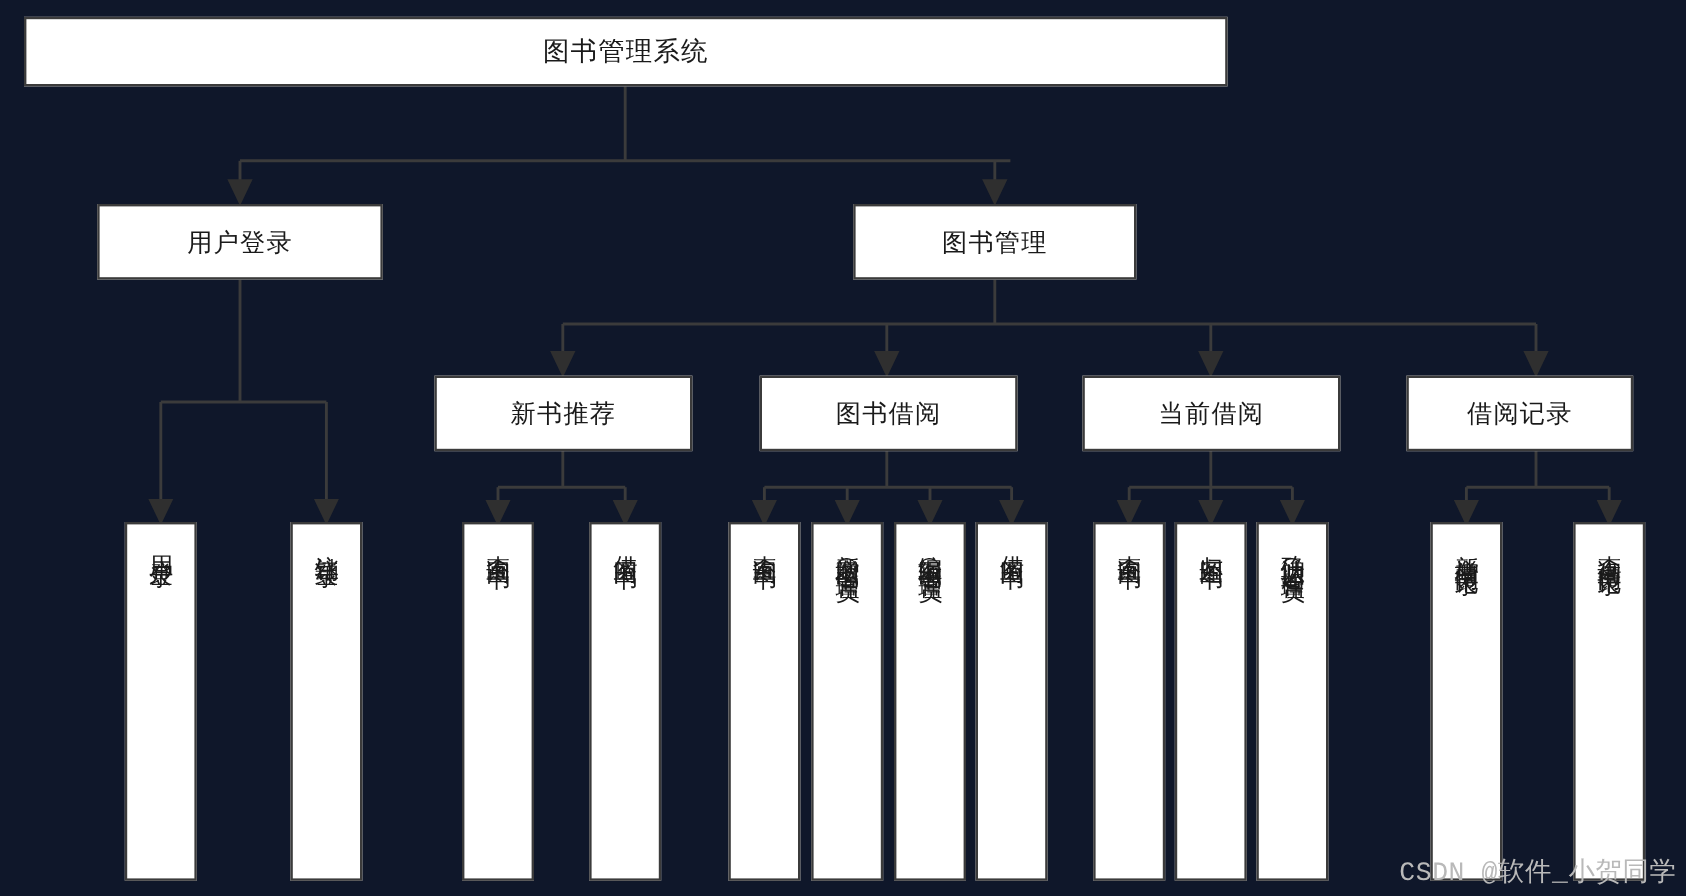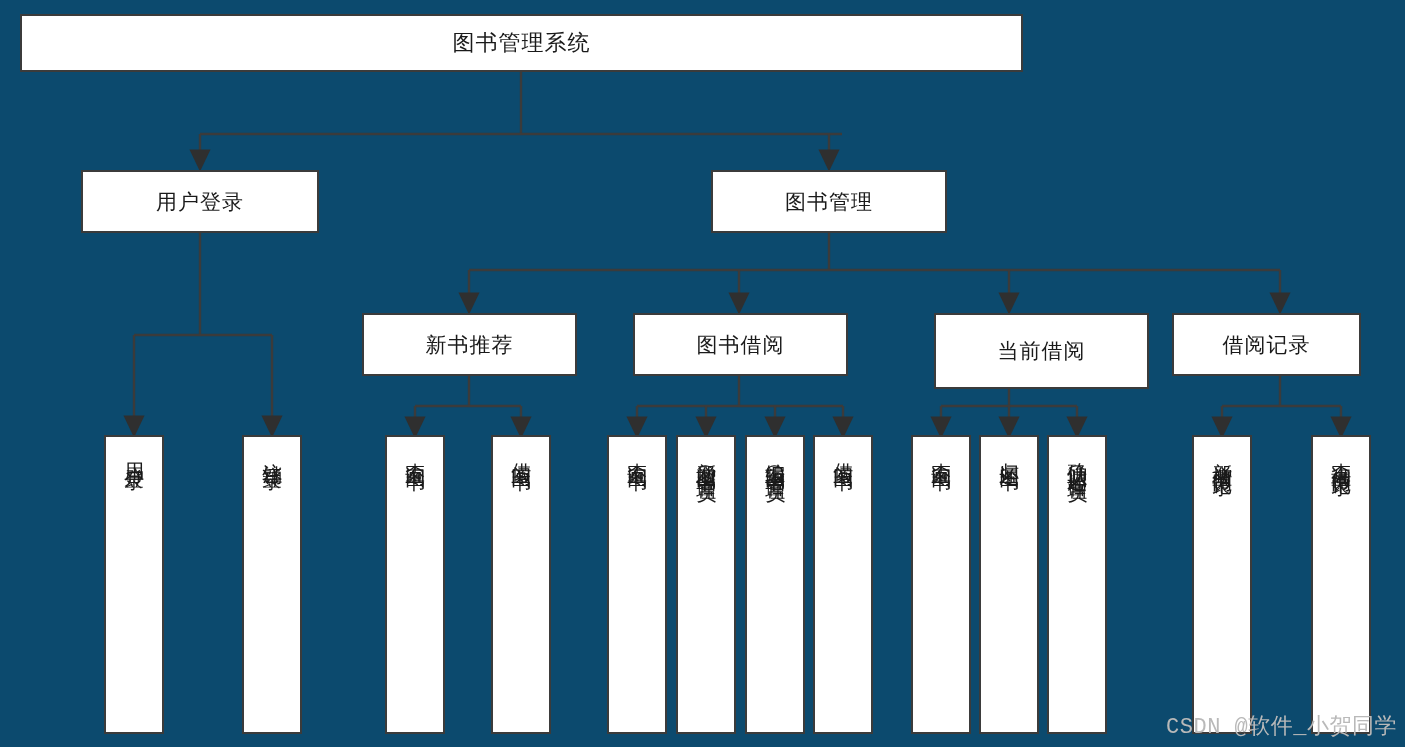--- a/index.html
+++ b/index.html
@@ -10,21 +10,21 @@
   body {
     width: 1405px;
     height: 747px;
     font-family: "DejaVu Sans", "Liberation Sans", sans-serif;
     overflow: hidden;
   }
   #diagram-root {
     position: relative;
     width: 1405px;
     height: 747px;
-    background: #0c4a6e;
+    background: #0f172a;
   }
   svg.wires {
     position: absolute;
     left: 0;
     top: 0;
     width: 1405px;
     height: 747px;
     pointer-events: none;
   }
   .node {
@@ -134,21 +134,21 @@
   <div class="node horiz" style="left:362px; top:313px; width:215px; height:63px;">
     <span>新书推荐</span>
   </div>
 
   <div class="node horiz" style="left:711px; top:170px; width:236px; height:63px;">
     <span>图书管理</span>
   </div>
   <div class="node horiz" style="left:633px; top:313px; width:215px; height:63px;">
     <span>图书借阅</span>
   </div>
-  <div class="node horiz" style="left:902px; top:313px; width:215px; height:76px;margin-left:32px;">
+  <div class="node horiz" style="left:902px; top:313px; width:215px; height:63px;">
     <span>当前借阅</span>
   </div>
   <div class="node horiz" style="left:1172px; top:313px; width:189px; height:63px;">
     <span>借阅记录</span>
   </div>
 
   <div class="node vert" style="left:104px; top:435px; width:60px; height:299px;">
     <span class="vtext">用户登录</span>
   </div>
   <div class="node vert" style="left:242px; top:435px; width:60px; height:299px;">

